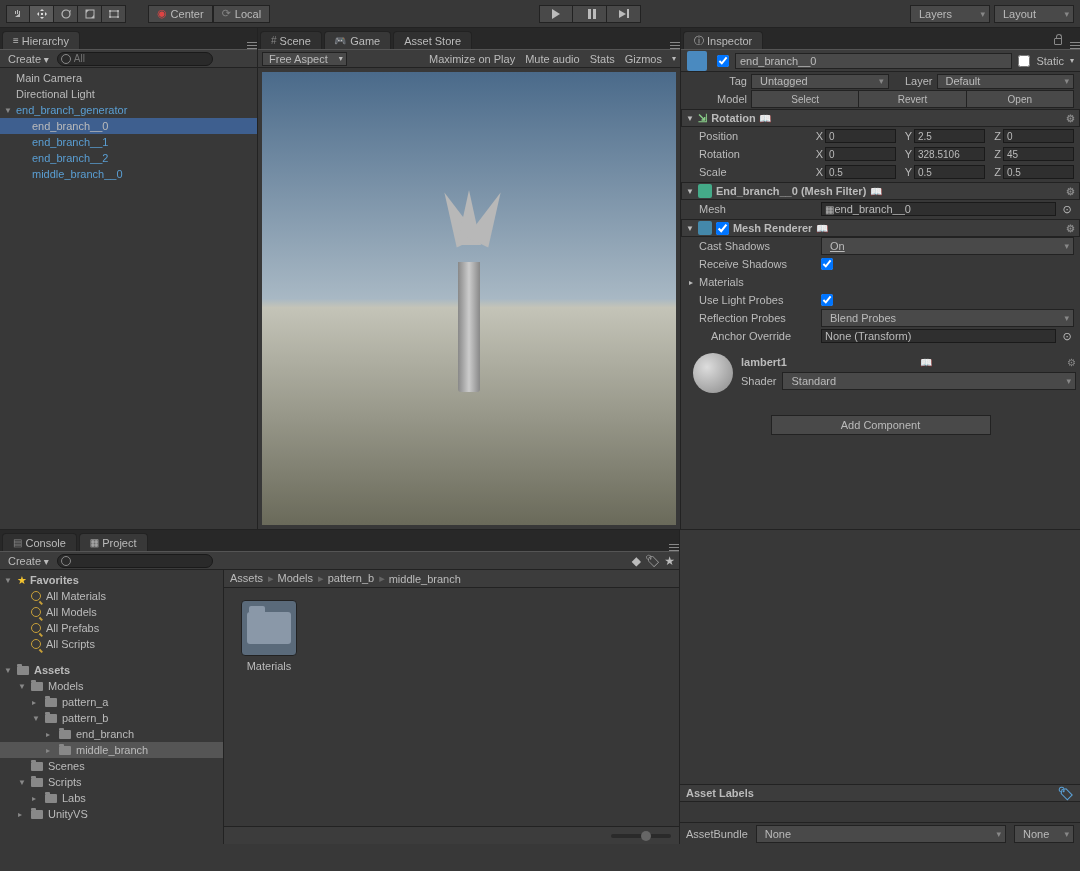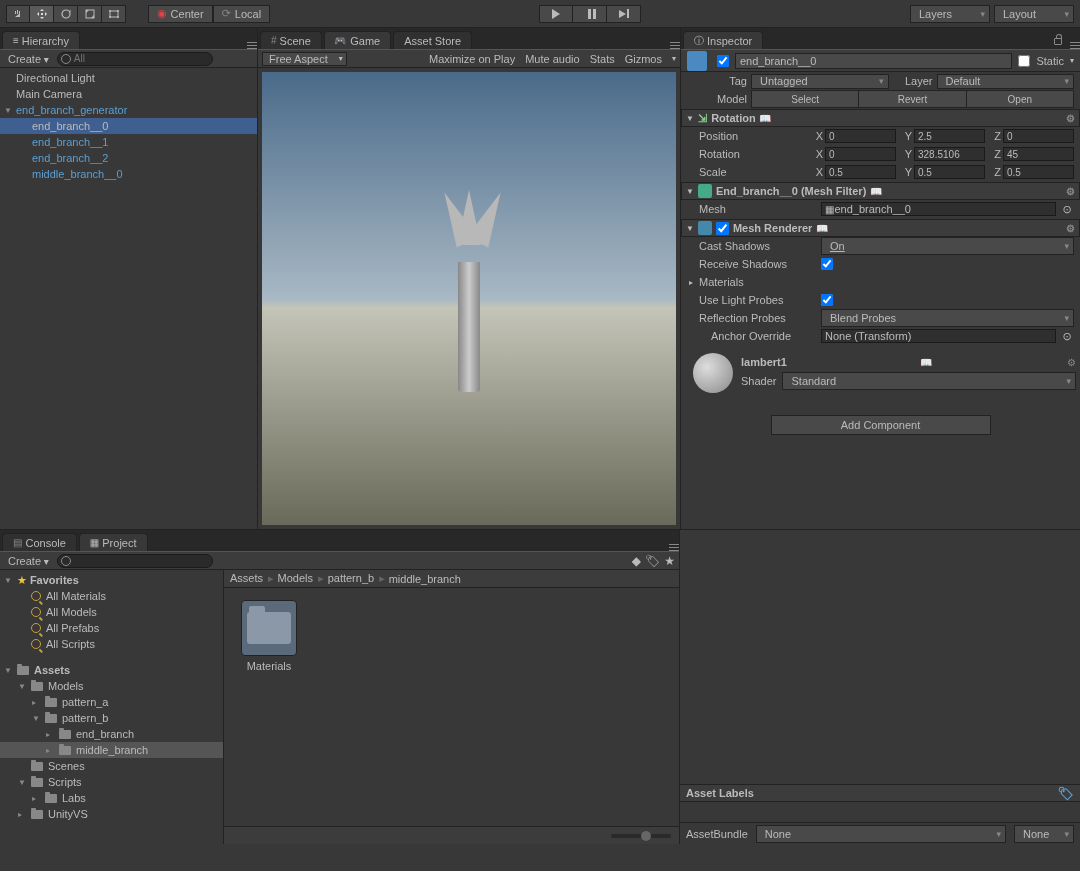--- a/index.html
+++ b/index.html
@@ -187,25 +187,25 @@
           <span></span>
         </div>
     </div>
     <div class="pane-header">
       <span class="create"><span>Create</span> ▾</span>
       <div class="search-wrap"><input placeholder="All" style=""></div>
     </div>
     <div class="tree" id="hierarchy-tree">
         <div class="tree-row" style="padding-left: 4px;">
           <span class="arrow"></span>
+          <span>Main Camera</span>
+        </div>
+        <div class="tree-row" style="padding-left: 4px;">
+          <span class="arrow"></span>
           <span>Directional Light</span>
-        </div>
-        <div class="tree-row" style="padding-left: 4px;">
-          <span class="arrow"></span>
-          <span>Main Camera</span>
         </div>
         <div class="tree-row" style="padding-left: 4px;">
           <span class="arrow">▼</span>
           <span style="color: rgb(90, 159, 212);">end_branch_generator</span>
         </div>
         <div class="tree-row selected" style="padding-left: 20px;">
           <span class="arrow"></span>
           <span>end_branch__0</span>
         </div>
         <div class="tree-row" style="padding-left: 20px;">

